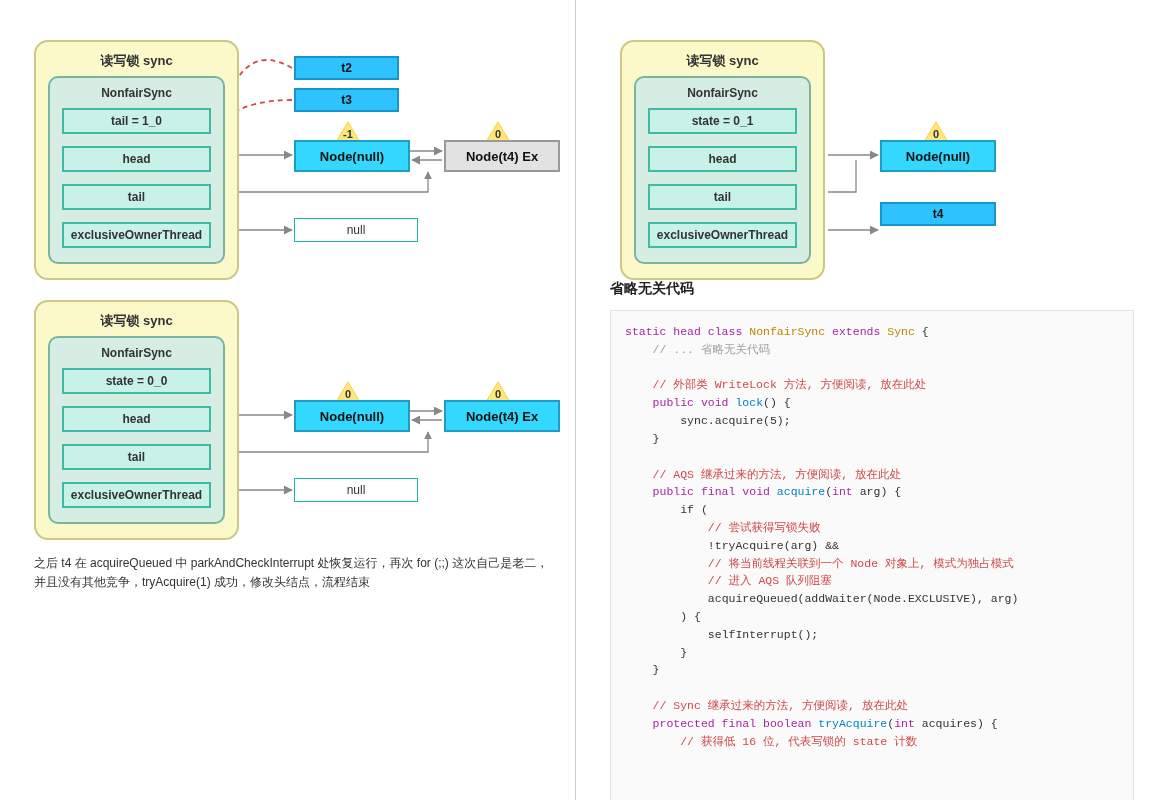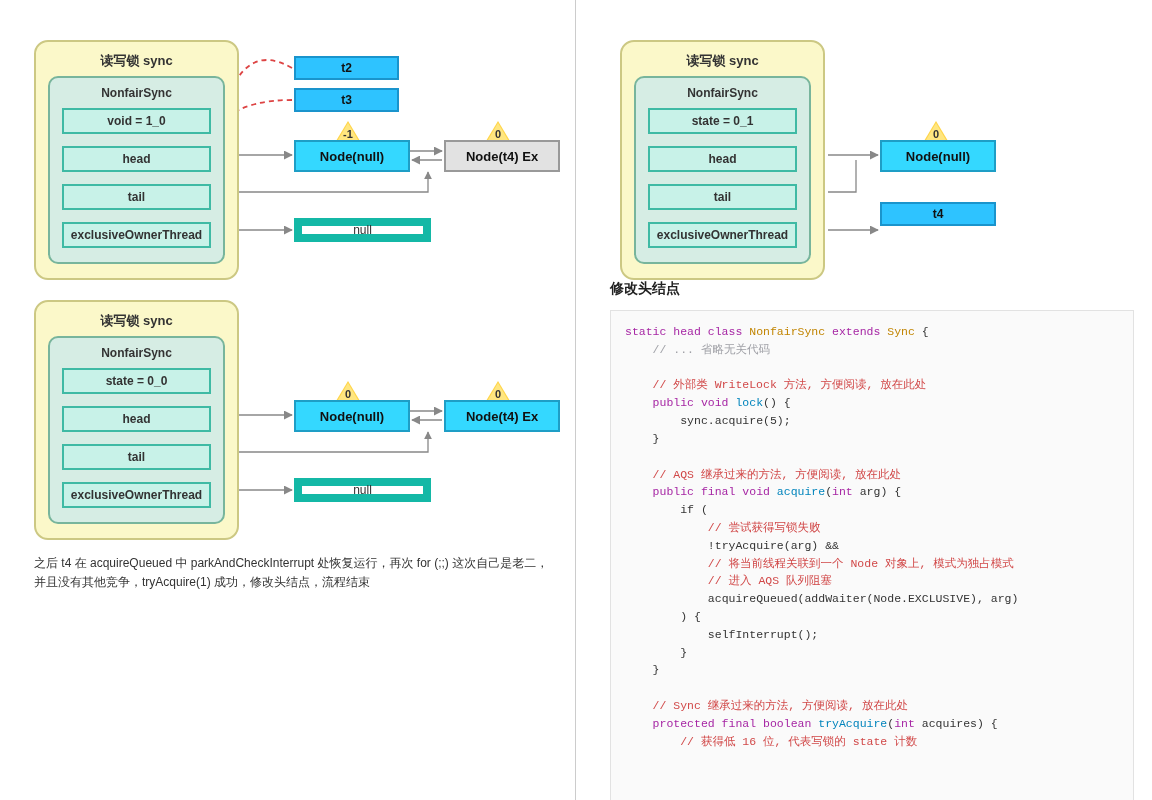--- a/index.html
+++ b/index.html
@@ -60,24 +60,24 @@
     display: flex;
     align-items: center;
     justify-content: center;
     font-weight: 700;
     font-size: 13px;
     color: #111;
   }
   .node-box.grey { background: #e2e2e2; border-color: #999; }
   .null-box {
     position: absolute;
-    width: 137px;
+    width: 124px;
     height: 24px;
     background: #fff;
-    border: 8px solid #14b8a6;
+    border: 1px solid #14b8a6;
     display: flex;
     align-items: center;
     justify-content: center;
     font-size: 12px;
     font-weight: 400;
   }
   .triangle {
     position: absolute;
     width: 0;
     height: 0;
@@ -157,21 +157,21 @@
         <line x1="376" y1="131" x2="408" y2="131" stroke="#888" stroke-width="1.5" marker-end="url(#ah1)"></line>
         <line x1="408" y1="140" x2="378" y2="140" stroke="#888" stroke-width="1.5" marker-end="url(#ah1)"></line>
 
         <line x1="205" y1="210" x2="258" y2="210" stroke="#888" stroke-width="1.5" marker-end="url(#ah1)"></line>
       </svg>
 
       <div class="sync-box" style="position:absolute;left:0;top:20px;">
         <div class="sync-title">读写锁 sync</div>
         <div class="nonfair-box">
           <div class="nonfair-title">NonfairSync</div>
-          <div class="slot">void = 1_0</div>
+          <div class="slot">tail = 1_0</div>
           <div class="slot">head</div>
           <div class="slot">tail</div>
           <div class="slot" style="margin-bottom:0;">exclusiveOwnerThread</div>
         </div>
       </div>
 
       <div class="thread-box" style="left:260px;top:36px;">t2</div>
       <div class="thread-box" style="left:260px;top:68px;">t3</div>
 
       <div class="triangle" style="left:302px;top:101px;"></div>
@@ -250,21 +250,21 @@
         </div>
       </div>
 
       <div class="triangle" style="left:314px;top:101px;"></div>
       <div class="tri-label" style="left:314px;top:108px;">0</div>
       <div class="node-box" style="left:270px;top:120px;">Node(null)</div>
 
       <div class="thread-box" style="left:270px;top:182px;width:116px;">t4</div>
     </div>
 
-    <h3 class="subhead">修改头结点</h3>
+    <h3 class="subhead">省略无关代码</h3>
 
     <pre class="code"><span class="kw">static head class</span> <span class="cls">NonfairSync</span> <span class="kw">extends</span> <span class="cls">Sync</span> {
     <span class="cm">// ... 省略无关代码</span>
 
     <span class="cm-red">// 外部类 WriteLock 方法, 方便阅读, 放在此处</span>
     <span class="kw">public void</span> <span class="kw2">lock</span>() {
         <span>sync.acquire(5);</span>
     }
 
     <span class="cm-red">// AQS 继承过来的方法, 方便阅读, 放在此处</span>

